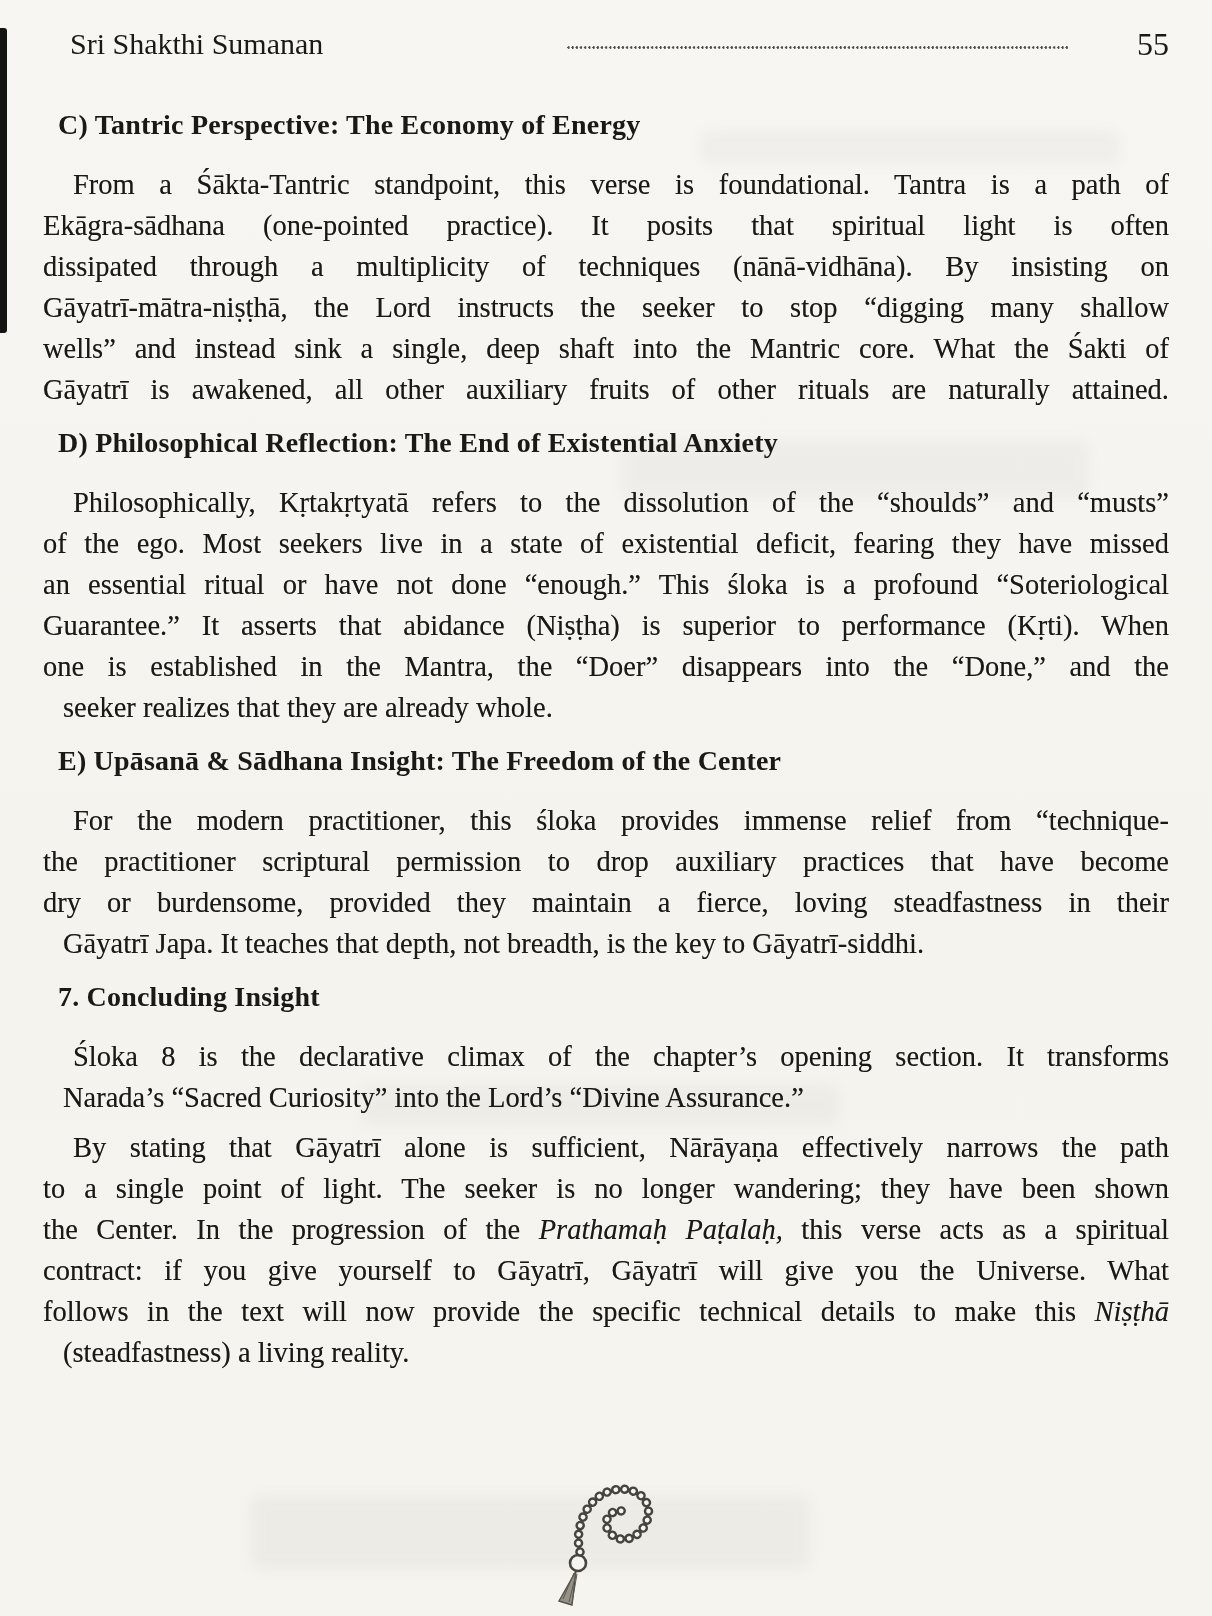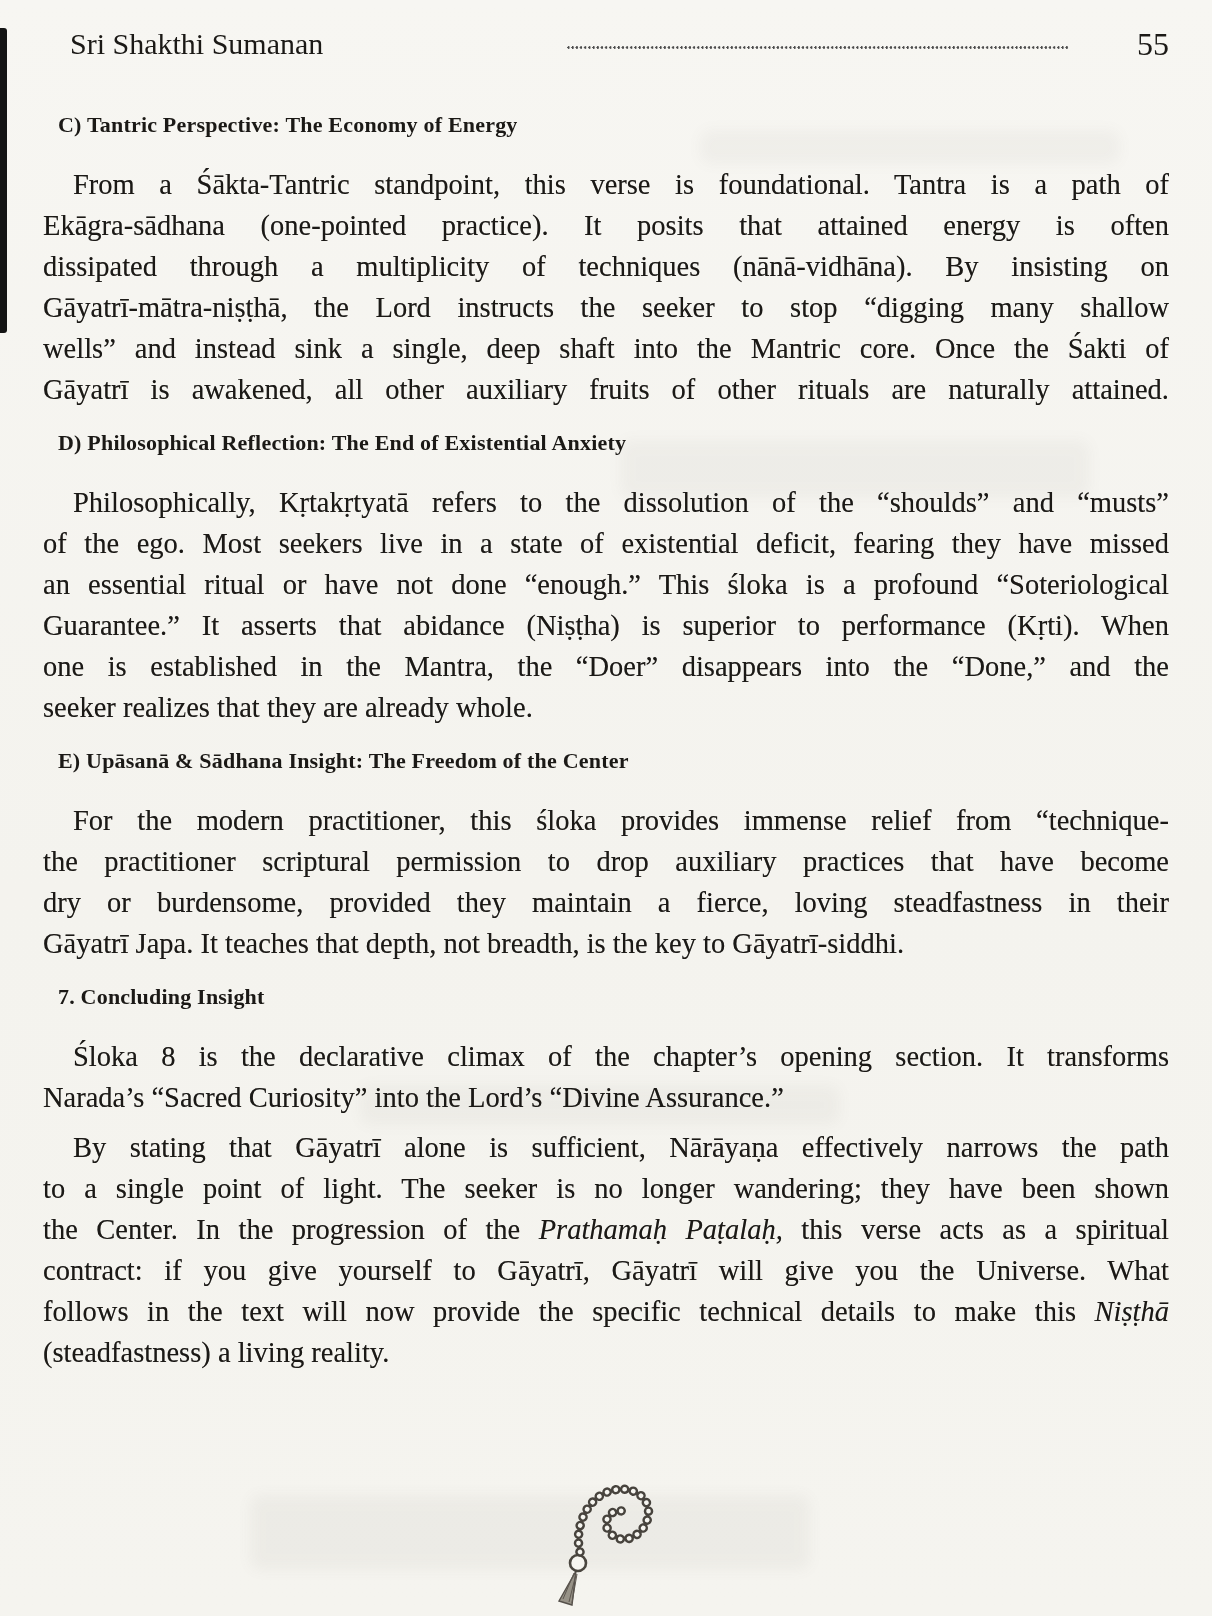--- a/index.html
+++ b/index.html
@@ -29,34 +29,34 @@
   .page-header { display:flex; align-items:flex-start; height:36px; }
   .header-title { font-size:30px; line-height:36px; white-space:nowrap; width:497px; flex:0 0 auto;margin-left:27px; }
   .header-rule {
     flex:1 1 auto; height:3px; margin-top:20px;
     background-image:radial-gradient(circle at 1.5px 1.5px,#4c4c4c 1.05px,transparent 1.45px);
     background-size:4.2px 3px; background-repeat:repeat-x;
   }
   .header-page-num { font-size:32px; line-height:36px; margin-left:68px; flex:0 0 auto; }
 
   .section-heading {
-    font-weight:bold; font-size:22px; line-height:38px;
+    font-weight:bold; font-size:28px; line-height:38px;
     padding-left:15px; margin:14px 0 20px;
     letter-spacing:.2px;
     font-family:Liberation Serif, serif;
   }
   .section-heading.first { margin-top:44px; }
 
   .para { margin:0 0 9px; font-size:28.5px; }
   .line {
     text-align:justify; text-align-last:justify;
     height:41px; line-height:41px; overflow:hidden;
     text-shadow:0 0 .5px rgba(20,18,15,.45);
   }
-  .line.left { text-align:left; text-align-last:left; }
+  .line.left { text-align:left; text-align-last:left;margin-left:20px; }
   .line.first { text-indent:30px; }
   .it { font-style:italic;font-family:Liberation Serif, serif; }
 
   .mala { position:absolute; left:528px; top:1478px; }
 </style>
 </head>
 <body>
 
 <div class="scan-page">
   <div class="edge-artifact"></div>
@@ -68,24 +68,24 @@
   <div class="content">
     <div class="page-header">
       <span class="header-title">Sri Shakthi Sumanan</span>
       <span class="header-rule"></span>
       <span class="header-page-num">55</span>
     </div>
     <div id="sections">
         <div class="section-heading first">C) Tantric Perspective: The Economy of Energy</div>
         <div class="para">
           <div class="line first"><span>From a Śākta-Tantric standpoint, this verse is foundational. Tantra is a path of</span></div>
-          <div class="line"><span>Ekāgra-sādhana (one-pointed practice). It posits that attained energy is often</span></div>
+          <div class="line"><span>Ekāgra-sādhana (one-pointed practice). It posits that spiritual light is often</span></div>
           <div class="line"><span>dissipated through a multiplicity of techniques (nānā-vidhāna). By insisting on</span></div>
           <div class="line"><span>Gāyatrī-mātra-niṣṭhā, the Lord instructs the seeker to stop “digging many shallow</span></div>
-          <div class="line"><span>wells” and instead sink a single, deep shaft into the Mantric core. Once the Śakti of</span></div>
+          <div class="line"><span>wells” and instead sink a single, deep shaft into the Mantric core. What the Śakti of</span></div>
           <div class="line"><span>Gāyatrī is awakened, all other auxiliary fruits of other rituals are naturally attained.</span></div>
         </div>
         <div class="section-heading">D) Philosophical Reflection: The End of Existential Anxiety</div>
         <div class="para">
           <div class="line first"><span>Philosophically, Kṛtakṛtyatā refers to the dissolution of the “shoulds” and “musts”</span></div>
           <div class="line"><span>of the ego. Most seekers live in a state of existential deficit, fearing they have missed</span></div>
           <div class="line"><span>an essential ritual or have not done “enough.” This śloka is a profound “Soteriological</span></div>
           <div class="line"><span>Guarantee.” It asserts that abidance (Niṣṭha) is superior to performance (Kṛti). When</span></div>
           <div class="line"><span>one is established in the Mantra, the “Doer” disappears into the “Done,” and the</span></div>
           <div class="line left"><span>seeker realizes that they are already whole.</span></div>

